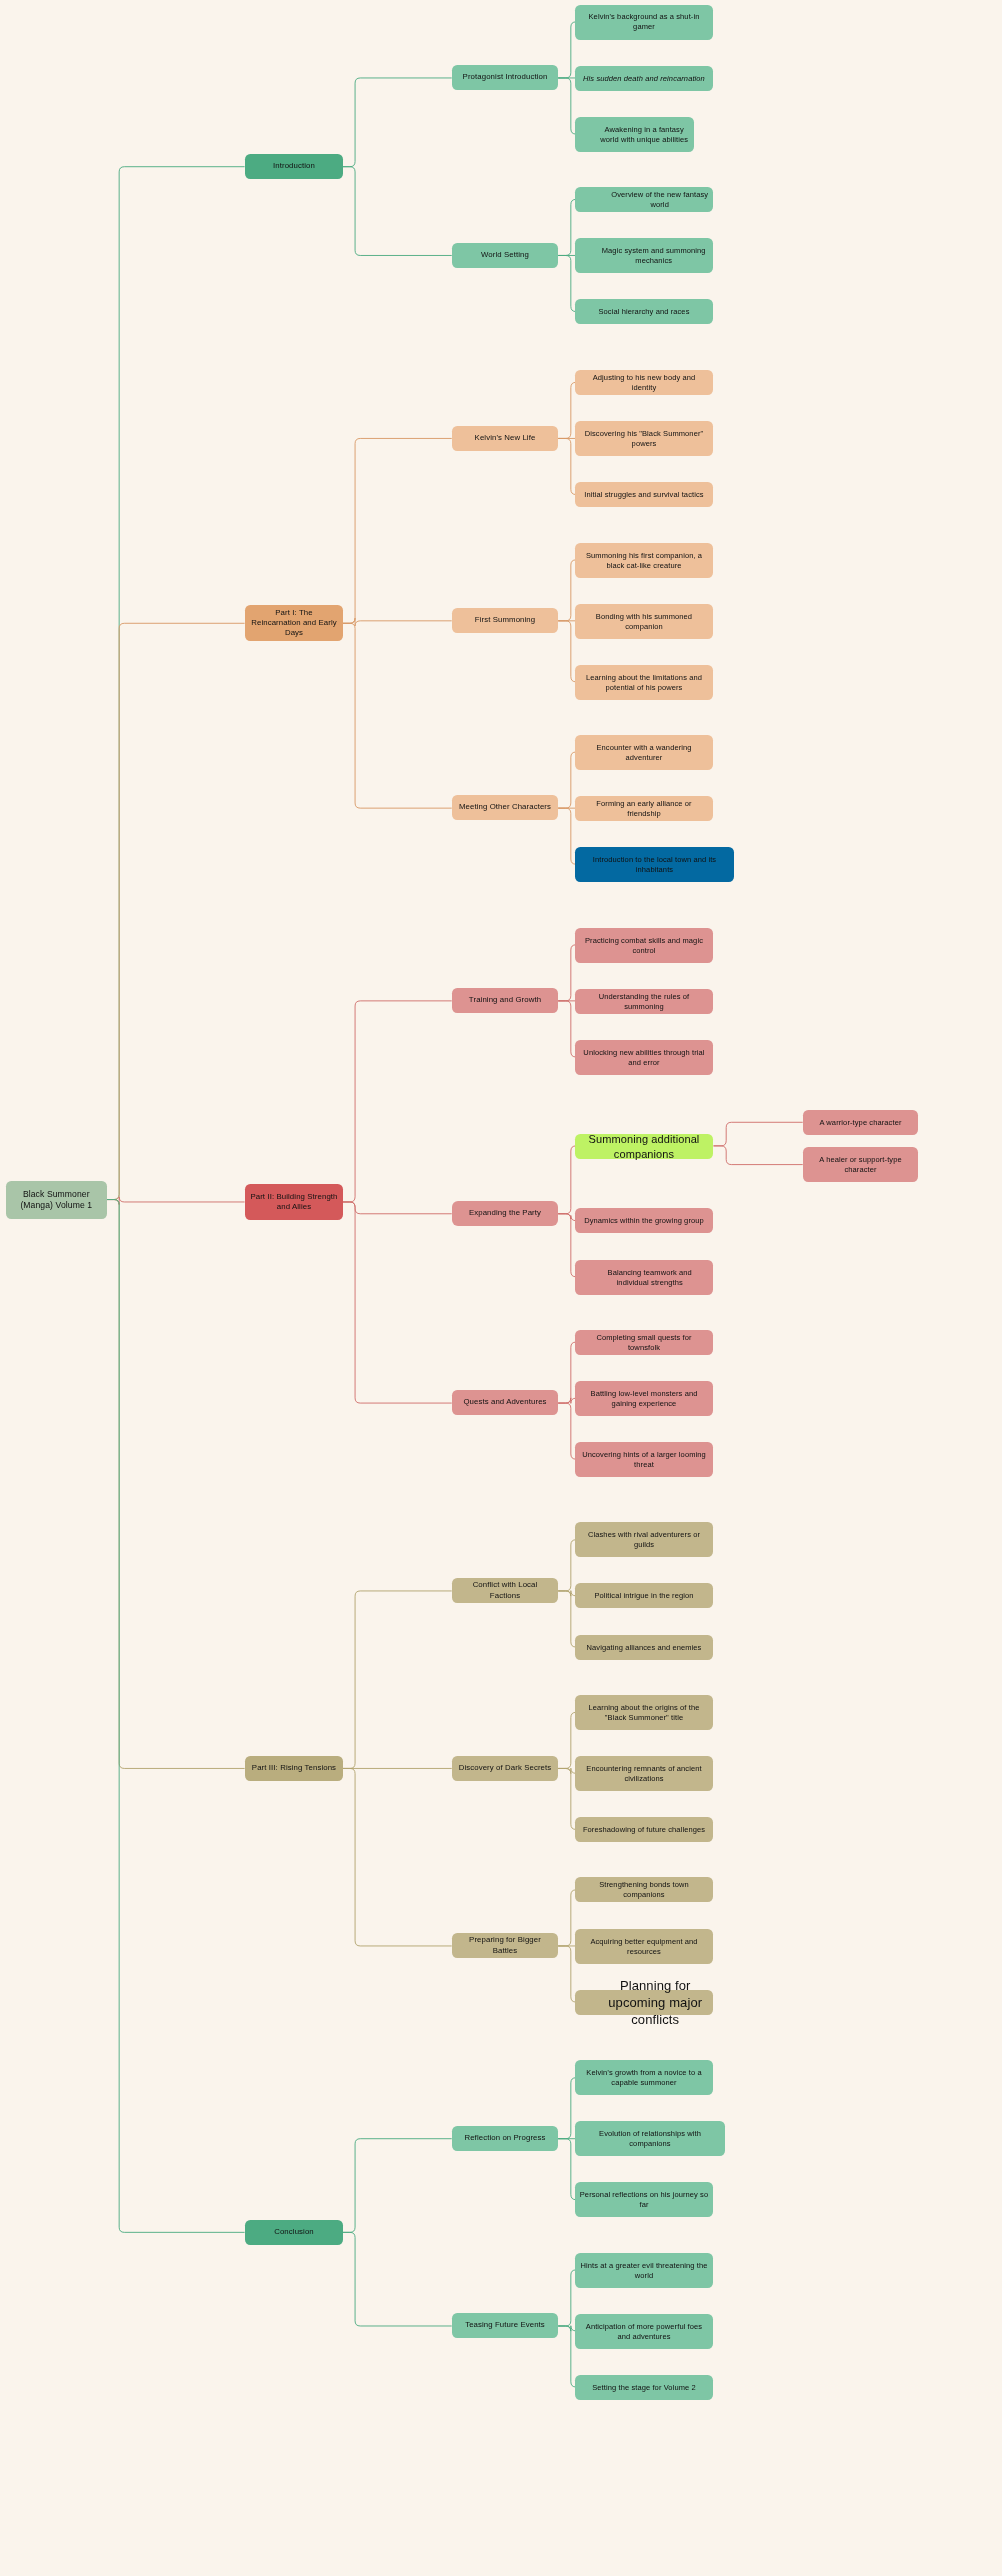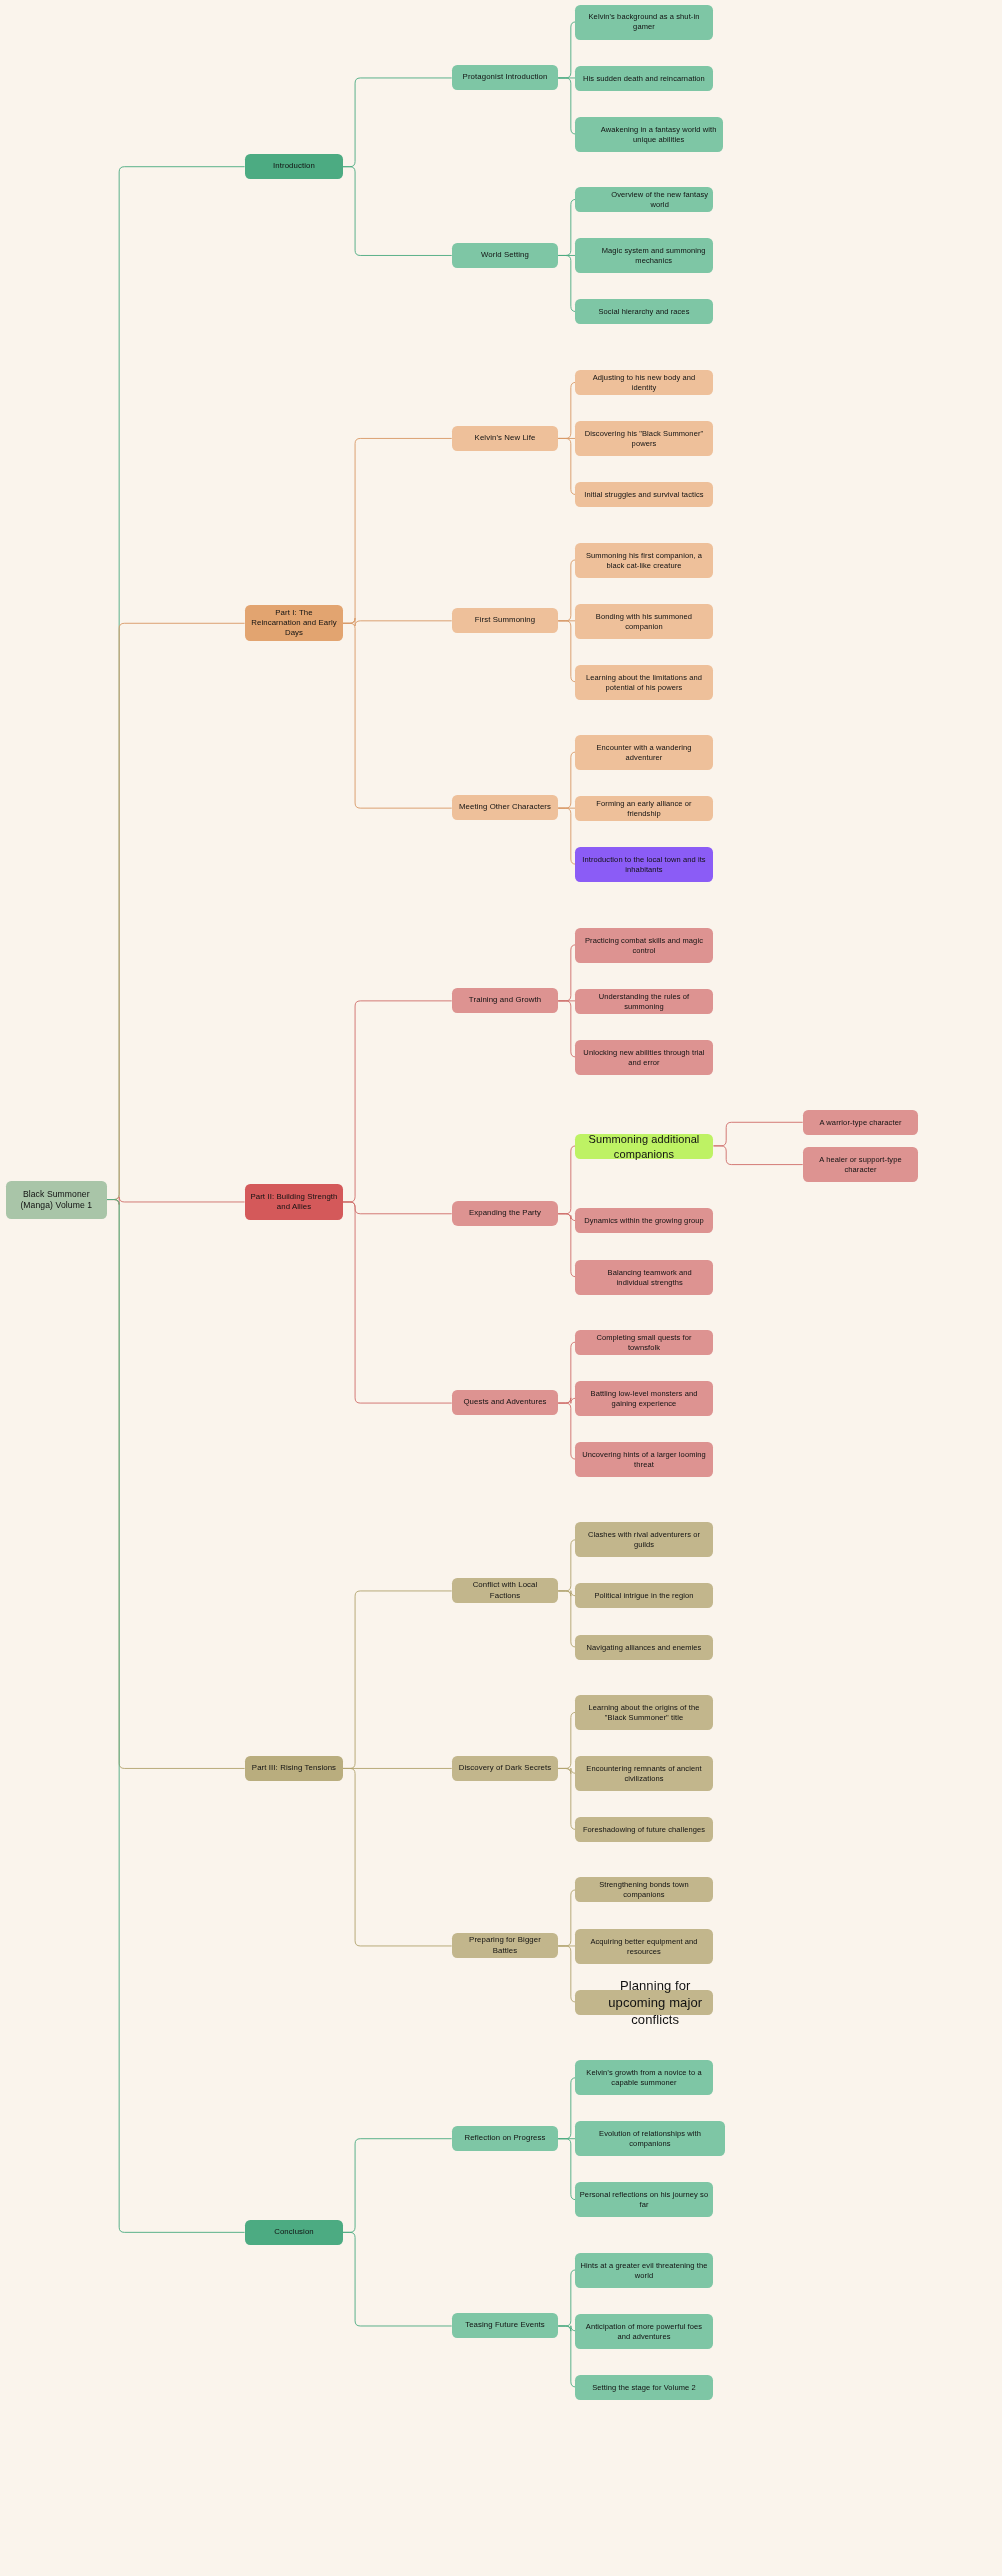--- a/index.html
+++ b/index.html
@@ -111,24 +111,24 @@
       </div>
       <div class="node l1" style="left: 245px; top: 154px; width: 98px; height: 25px; background: rgb(76, 171, 130); font-size: 7.8px;">
         <span>Introduction</span>
       </div>
       <div class="node" style="left: 452px; top: 65px; width: 106px; height: 25px; background: rgb(126, 198, 165); font-size: 7.8px;">
         <span>Protagonist Introduction</span>
       </div>
       <div class="node" style="left: 575px; top: 4.6px; width: 138px; height: 35px; background: rgb(126, 198, 165); font-size: 7.5px;">
         <span>Kelvin's background as a shut-in gamer</span>
       </div>
-      <div class="node" style="left: 575px; top: 66px; width: 138px; height: 25px; background: rgb(126, 198, 165); font-size: 7.5px;">
+      <div class="node" style="left: 575px; top: 66px; width: 138px; height: 25px; background: rgb(126, 198, 165); font-size: 7.5px; font-style: italic;">
         <span>His sudden death and reincarnation</span>
       </div>
-      <div class="node" style="left: 575px; top: 117px; width: 148px; height: 35px; background: rgb(126, 198, 165); font-size: 7.5px; padding-left: 24px;">
+      <div class="node" style="left: 575px; top: 117px; width: 119px; height: 35px; background: rgb(126, 198, 165); font-size: 7.5px; padding-left: 24px;">
         <span>Awakening in a fantasy world with unique abilities</span>
       </div>
       <div class="node" style="left: 452px; top: 243px; width: 106px; height: 25px; background: rgb(126, 198, 165); font-size: 7.8px;">
         <span>World Setting</span>
       </div>
       <div class="node" style="left: 575px; top: 187px; width: 138px; height: 25px; background: rgb(126, 198, 165); font-size: 7.5px; padding-left: 36px;">
         <span>Overview of the new fantasy world</span>
       </div>
       <div class="node" style="left: 575px; top: 238px; width: 138px; height: 35px; background: rgb(126, 198, 165); font-size: 7.5px; padding-left: 24px;">
         <span>Magic system and summoning mechanics</span>
@@ -165,21 +165,21 @@
       </div>
       <div class="node" style="left: 452px; top: 795px; width: 106px; height: 25px; background: rgb(238, 192, 154); font-size: 7.8px;">
         <span>Meeting Other Characters</span>
       </div>
       <div class="node" style="left: 575px; top: 735px; width: 138px; height: 35px; background: rgb(238, 192, 154); font-size: 7.5px;">
         <span>Encounter with a wandering adventurer</span>
       </div>
       <div class="node" style="left: 575px; top: 796px; width: 138px; height: 25px; background: rgb(238, 192, 154); font-size: 7.5px;">
         <span>Forming an early alliance or friendship</span>
       </div>
-      <div class="node" style="left: 575px; top: 847px; width: 138px; height: 35px; background: #8b5cf6; font-size: 7.5px;">
+      <div class="node" style="left: 575px; top: 847px; width: 159px; height: 35px; background: #0369a1; font-size: 7.5px;">
         <span>Introduction to the local town and its inhabitants</span>
       </div>
       <div class="node l1" style="left: 245px; top: 1184px; width: 98px; height: 36px; background: rgb(212, 89, 90); font-size: 7.8px;">
         <span>Part II: Building Strength and Allies</span>
       </div>
       <div class="node" style="left: 452px; top: 988px; width: 106px; height: 25px; background: rgb(221, 147, 145); font-size: 7.8px;">
         <span>Training and Growth</span>
       </div>
       <div class="node" style="left: 575px; top: 928px; width: 138px; height: 35px; background: rgb(221, 147, 145); font-size: 7.5px;">
         <span>Practicing combat skills and magic control</span>

